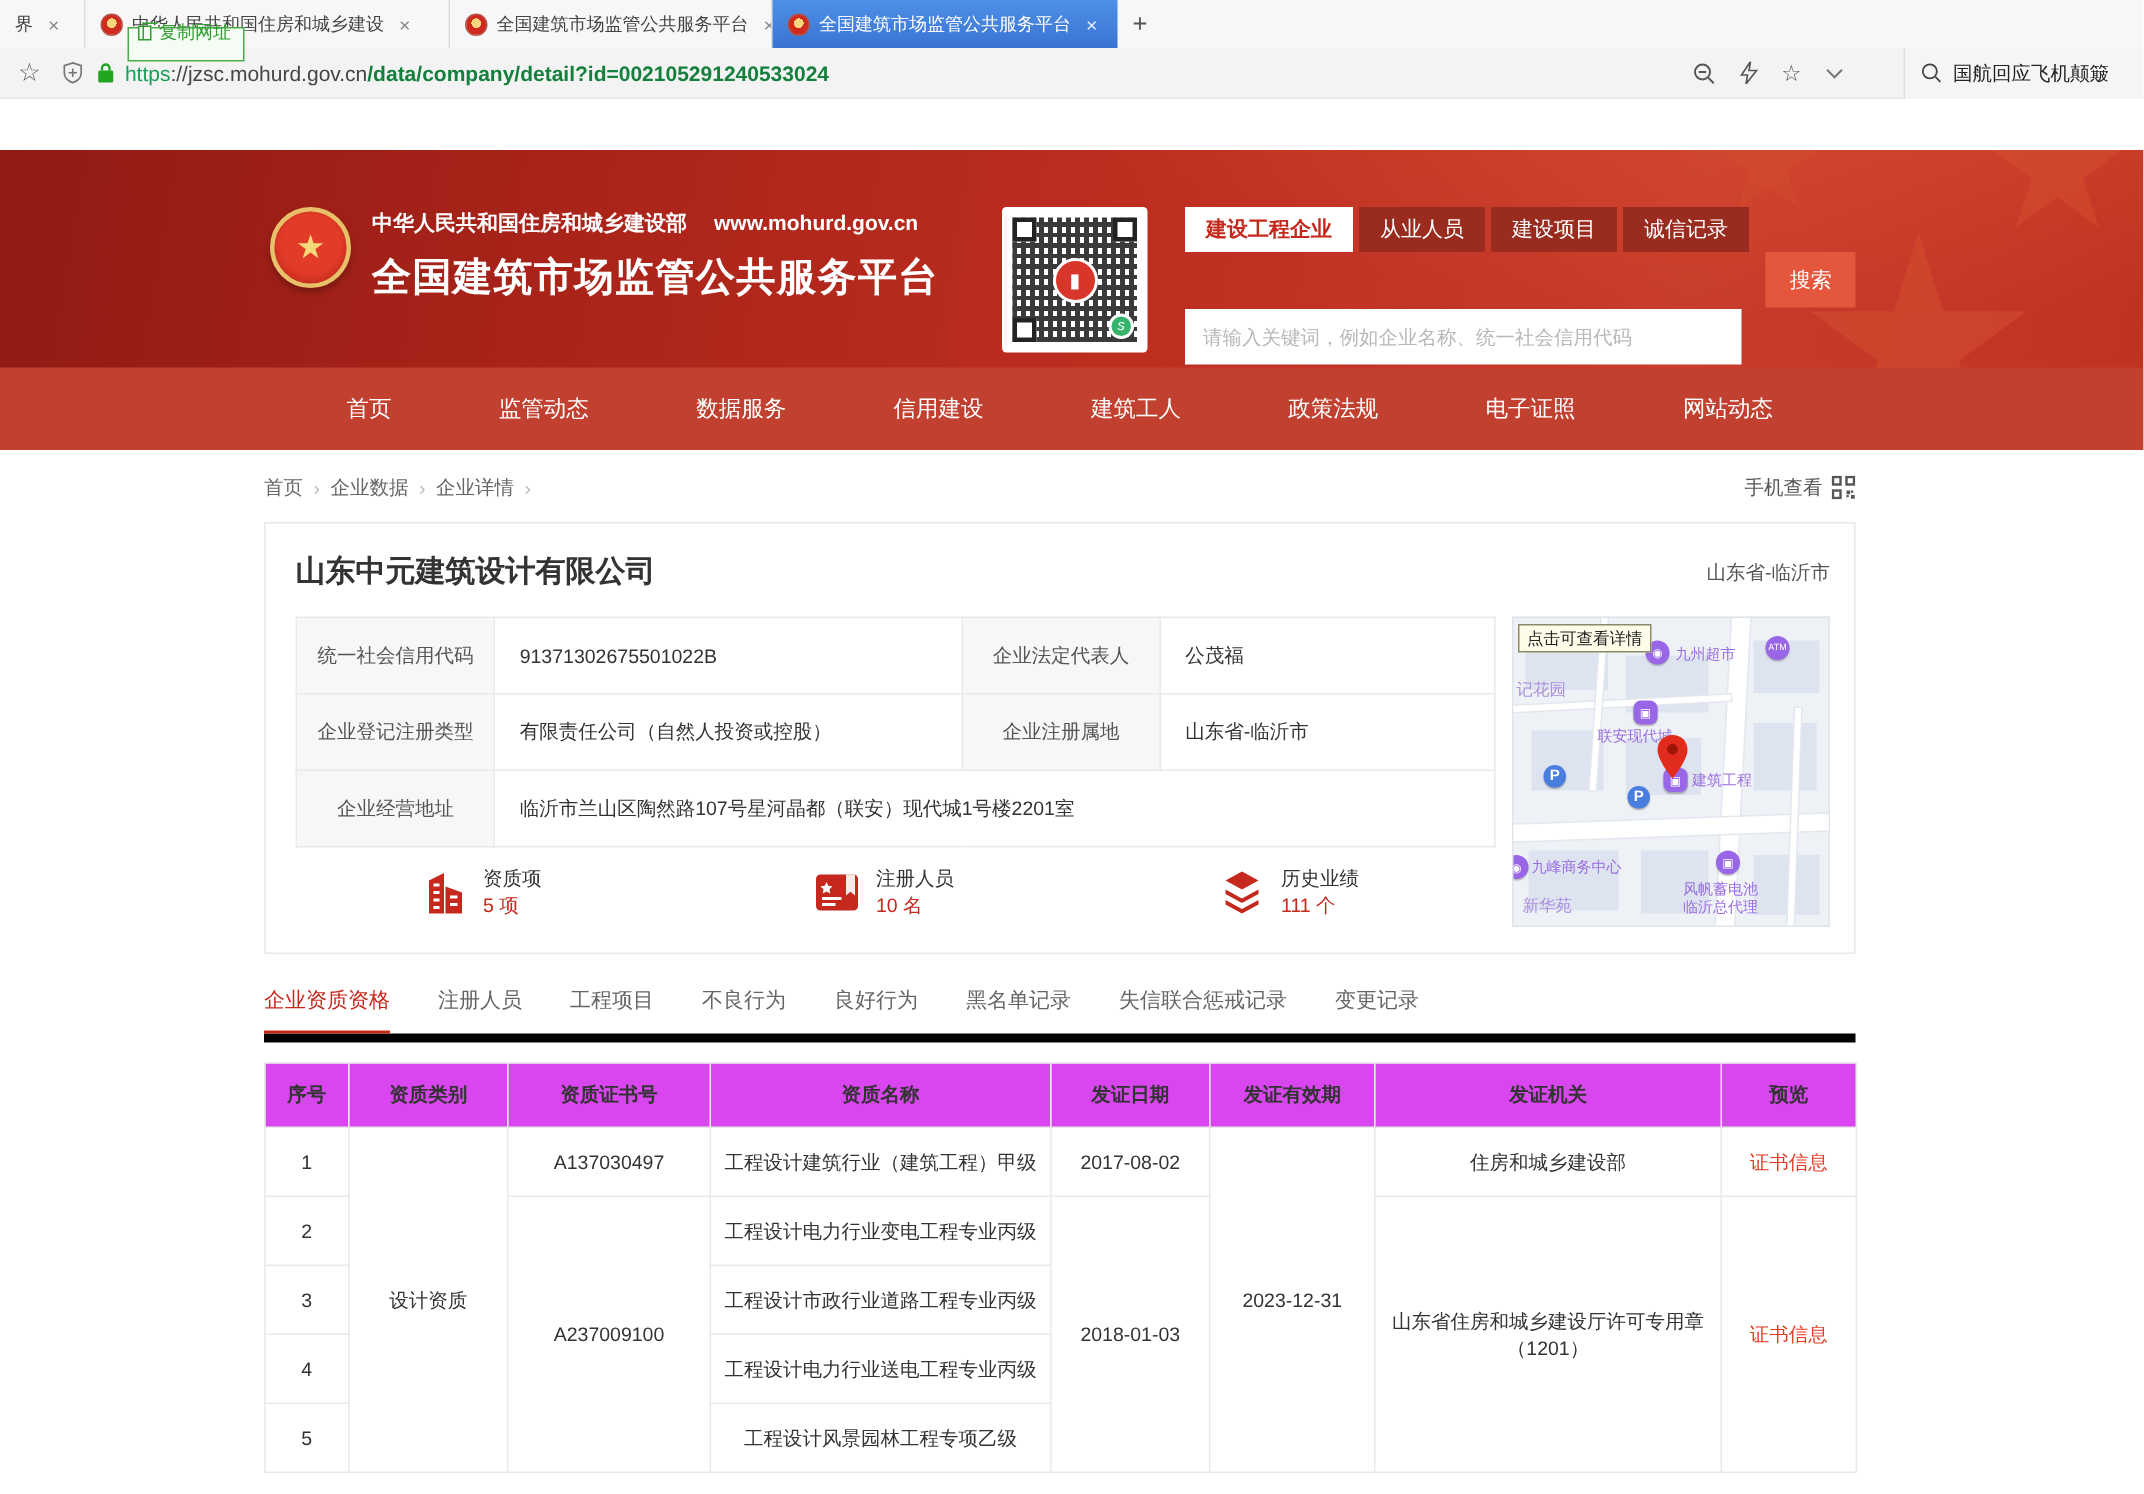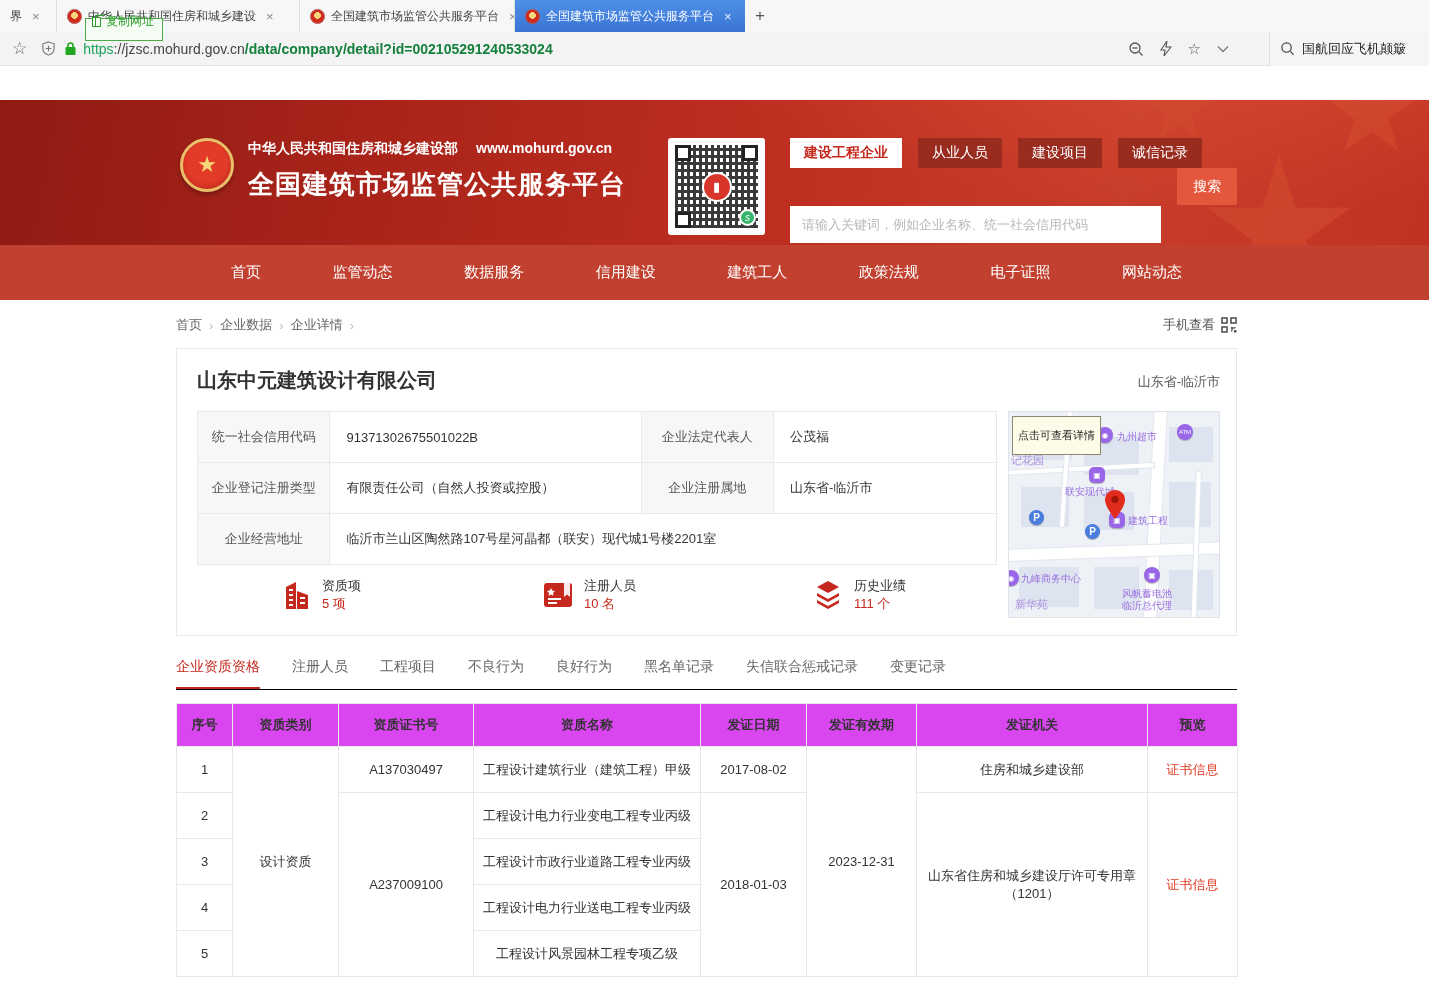--- a/index.html
+++ b/index.html
@@ -72,21 +72,21 @@
   .finder { position:absolute; width:16px; height:16px; border:3px solid #111; background:#fff; }
   .finder.f1 { left:0; top:0; } .finder.f2 { right:0; top:0; } .finder.f3 { left:0; bottom:0; }
   .qr-logo { position:absolute; left:50%; top:50%; transform:translate(-50%,-50%); width:30px; height:30px;
     border-radius:50%; background:#d6261a; border:2px solid #fff; display:flex; align-items:center; justify-content:center;
     color:#fff; font-size:13px; }
   .qr-mini { position:absolute; right:2px; bottom:2px; width:17px; height:17px; border-radius:50%;
     background:#27ae60; border:2px solid #fff; color:#fff; font-size:10px; font-style:italic;
     display:flex; align-items:center; justify-content:center; }
 
   .hsearch { position:absolute; left:614px; top:38px; width:447px; }
-  .hsearch-tabs { display:flex; gap:16px; }
+  .hsearch-tabs { display:flex; gap:4px; }
   .hs-tab { height:30px; padding:0 14px; display:flex; align-items:center; font-size:14px; color:#fff;
     background:#992b1f; cursor:pointer; }
   .hs-tab.on { background:#fff; color:#c5281c; font-weight:bold; }
   .hsearch-row { display:flex; }
   .hsearch-input { width:385px; height:37px; background:#fff; border:none; padding:0 12px; font-size:13px; color:#333;margin-top:38px; }
   .hsearch-input::placeholder { color:#b8b8b8; }
   .hsearch-btn { width:62px; height:37px; margin-left:16px; background:#e5573d; color:#fff; border:none;
     font-size:14px; cursor:pointer; }
 
   .nav { position:absolute; left:0; right:0; bottom:0; height:55px; background:#c2402f;
@@ -128,25 +128,25 @@
   .road.v3 { left:185px; top:60px; width:4px; height:160px; transform:rotate(2deg); }
   .maplabel { position:absolute; font-size:10px; color:#9a6ee0; white-space:pre-line; line-height:12px; }
   .maplabel.big { font-size:11px; color:#ab8fe0; }
   .poi { position:absolute; width:16px; height:16px; border-radius:5px; background:#9a66e8; color:#fff;
     font-size:8px; display:flex; align-items:center; justify-content:center; box-shadow:0 1px 1px rgba(0,0,0,.25); }
   .poi.round { border-radius:50%; }
   .park { position:absolute; width:15px; height:15px; border-radius:50%; background:#4a7de0; color:#fff;
     font-size:10px; font-weight:bold; display:flex; align-items:center; justify-content:center;
     box-shadow:0 1px 1px rgba(0,0,0,.3); }
   .map-tip { position:absolute; left:3px; top:4px; background:#fdfce9; border:1px solid #8a8a6a;
-    font-size:11px; color:#222; padding:11px 5px; z-index:5; }
+    font-size:11px; color:#222; padding:1px 5px; z-index:5; }
   .pin { position:absolute; left:95px; top:78px; z-index:4; }
 
   
-  .dtabs { width:1061px; margin:22px 0 0 176px; display:flex; gap:32px; border-bottom:1px solid #000000;
+  .dtabs { width:1061px; margin:22px 0 0 176px; display:flex; gap:32px; border-bottom:6px solid #000000;
     font-size:14px; color:#666; }
   .dtab { padding-bottom:11px; cursor:pointer; }
   .dtab.on { color:#c5281c; border-bottom:2px solid #c5281c; }
 
   
   table.qual { width:1061px; margin:13px 0 0 176px; border-collapse:collapse; table-layout:fixed; }
   table.qual th, table.qual td { border:1px solid #e9e9e9; font-size:13px; text-align:center; color:#333;
     padding:4px 6px; }
   table.qual th { height:43px; font-weight:bold; background:#d946ef; }
   table.qual td { height:46px; }

